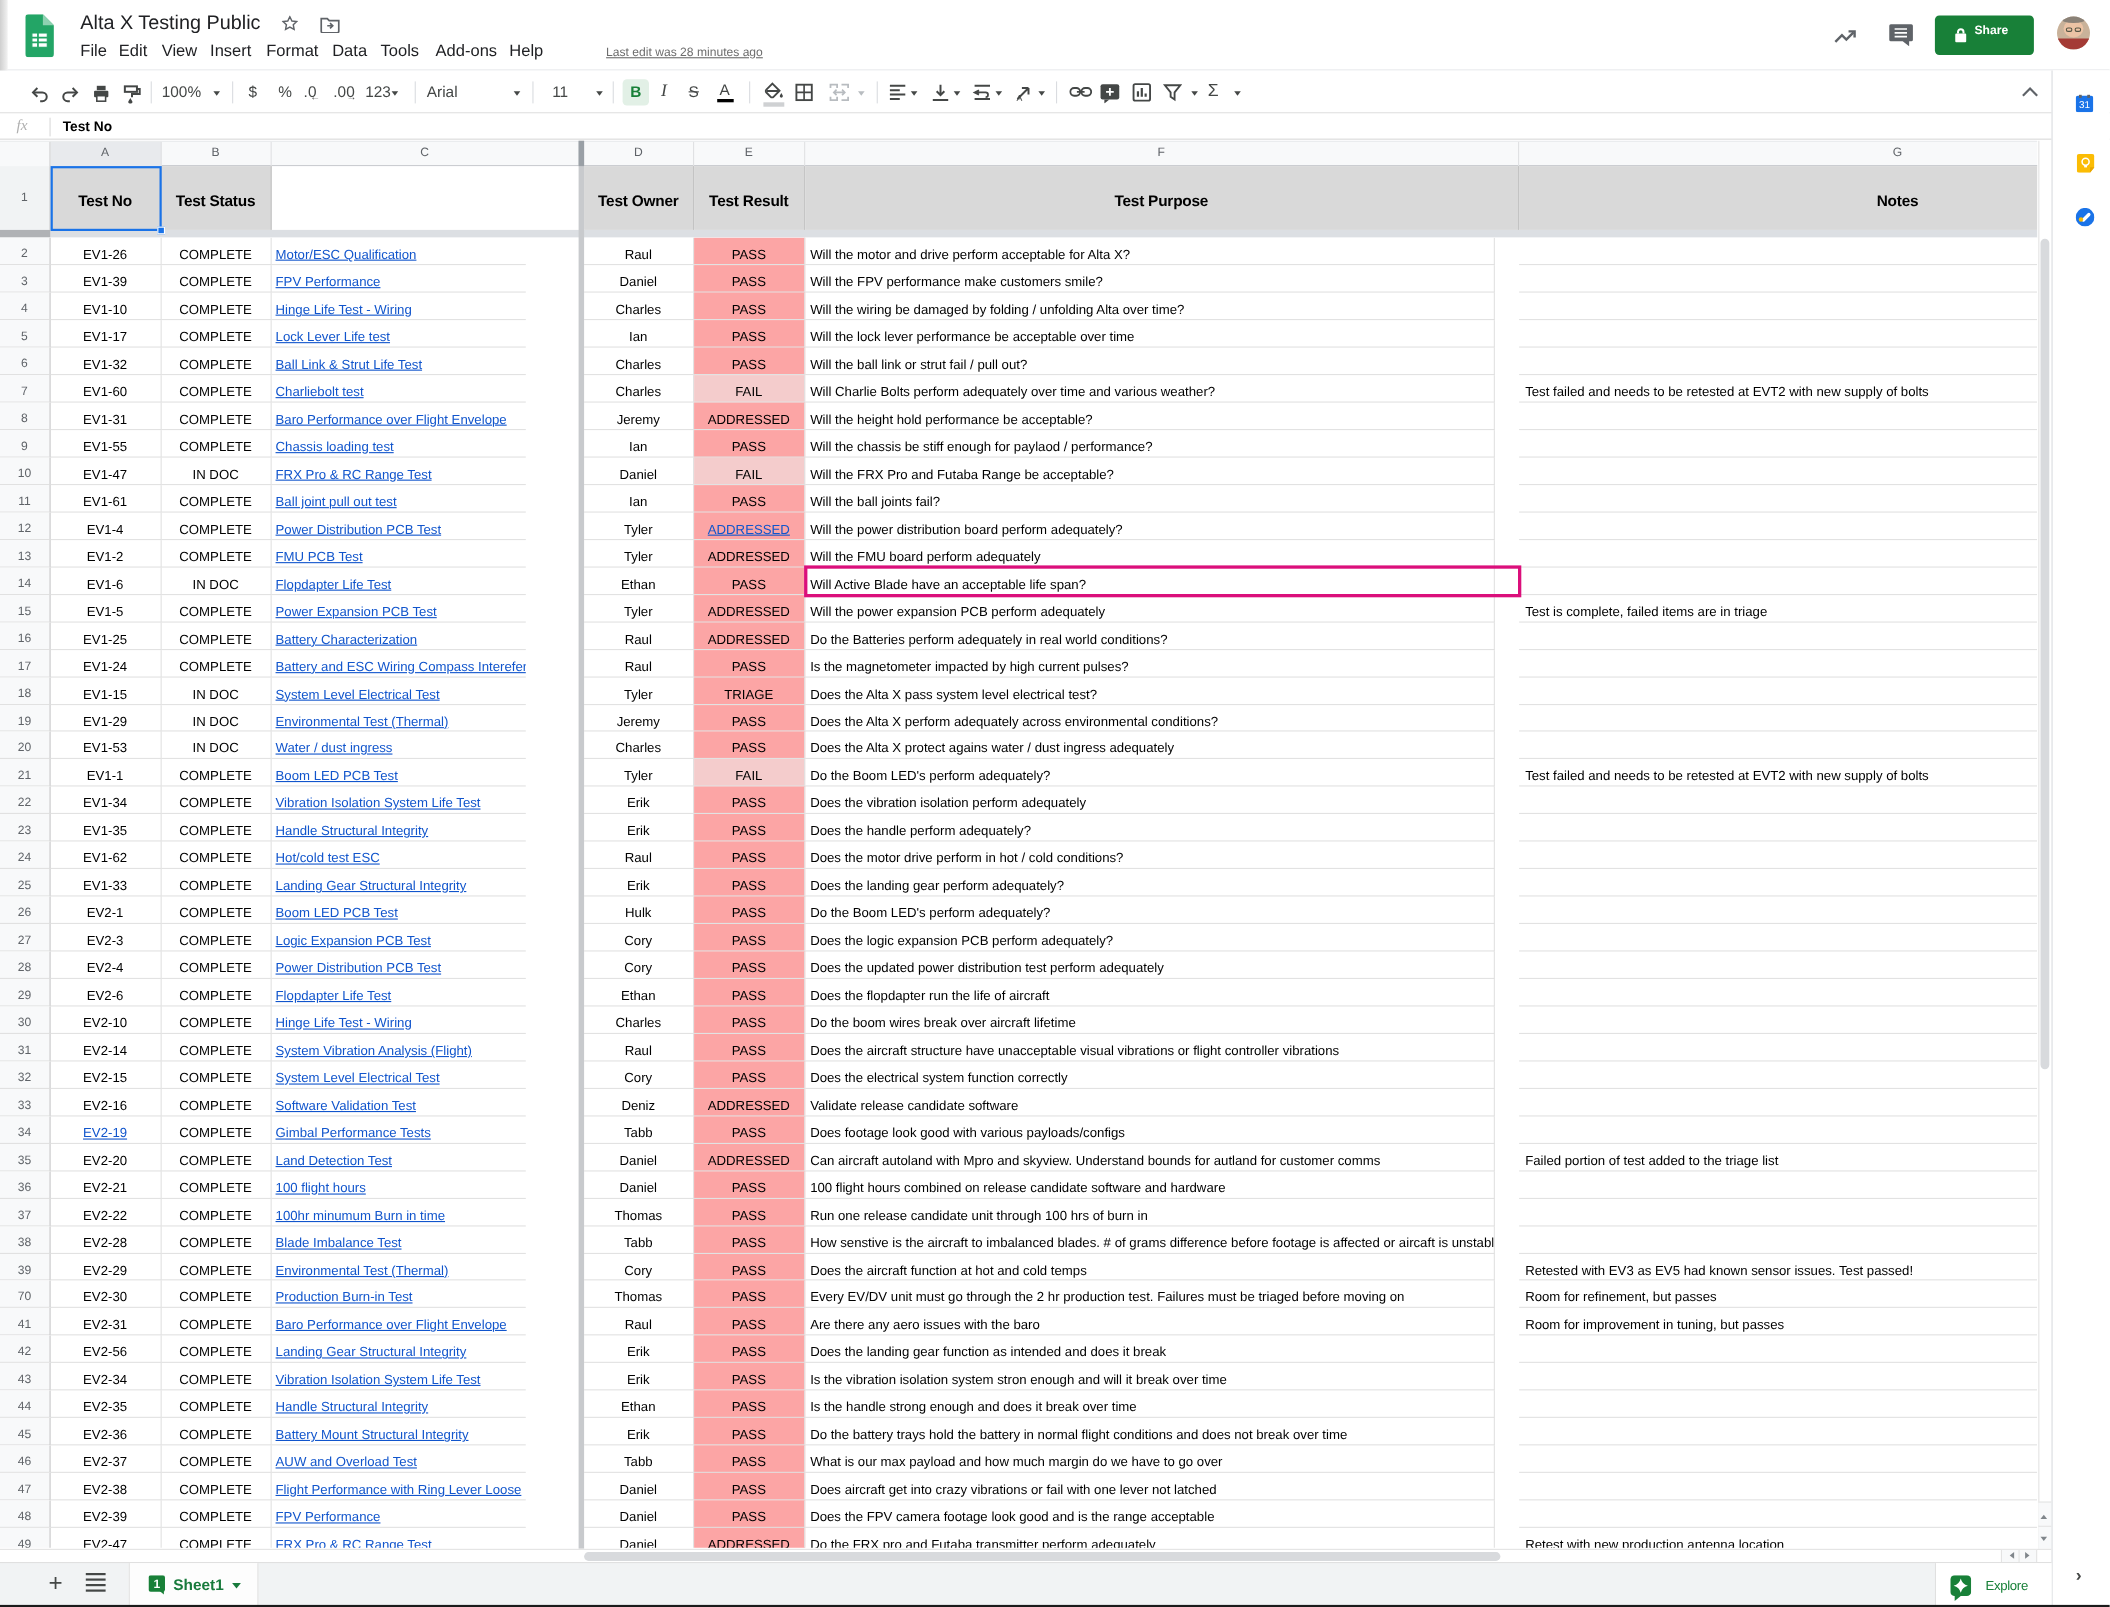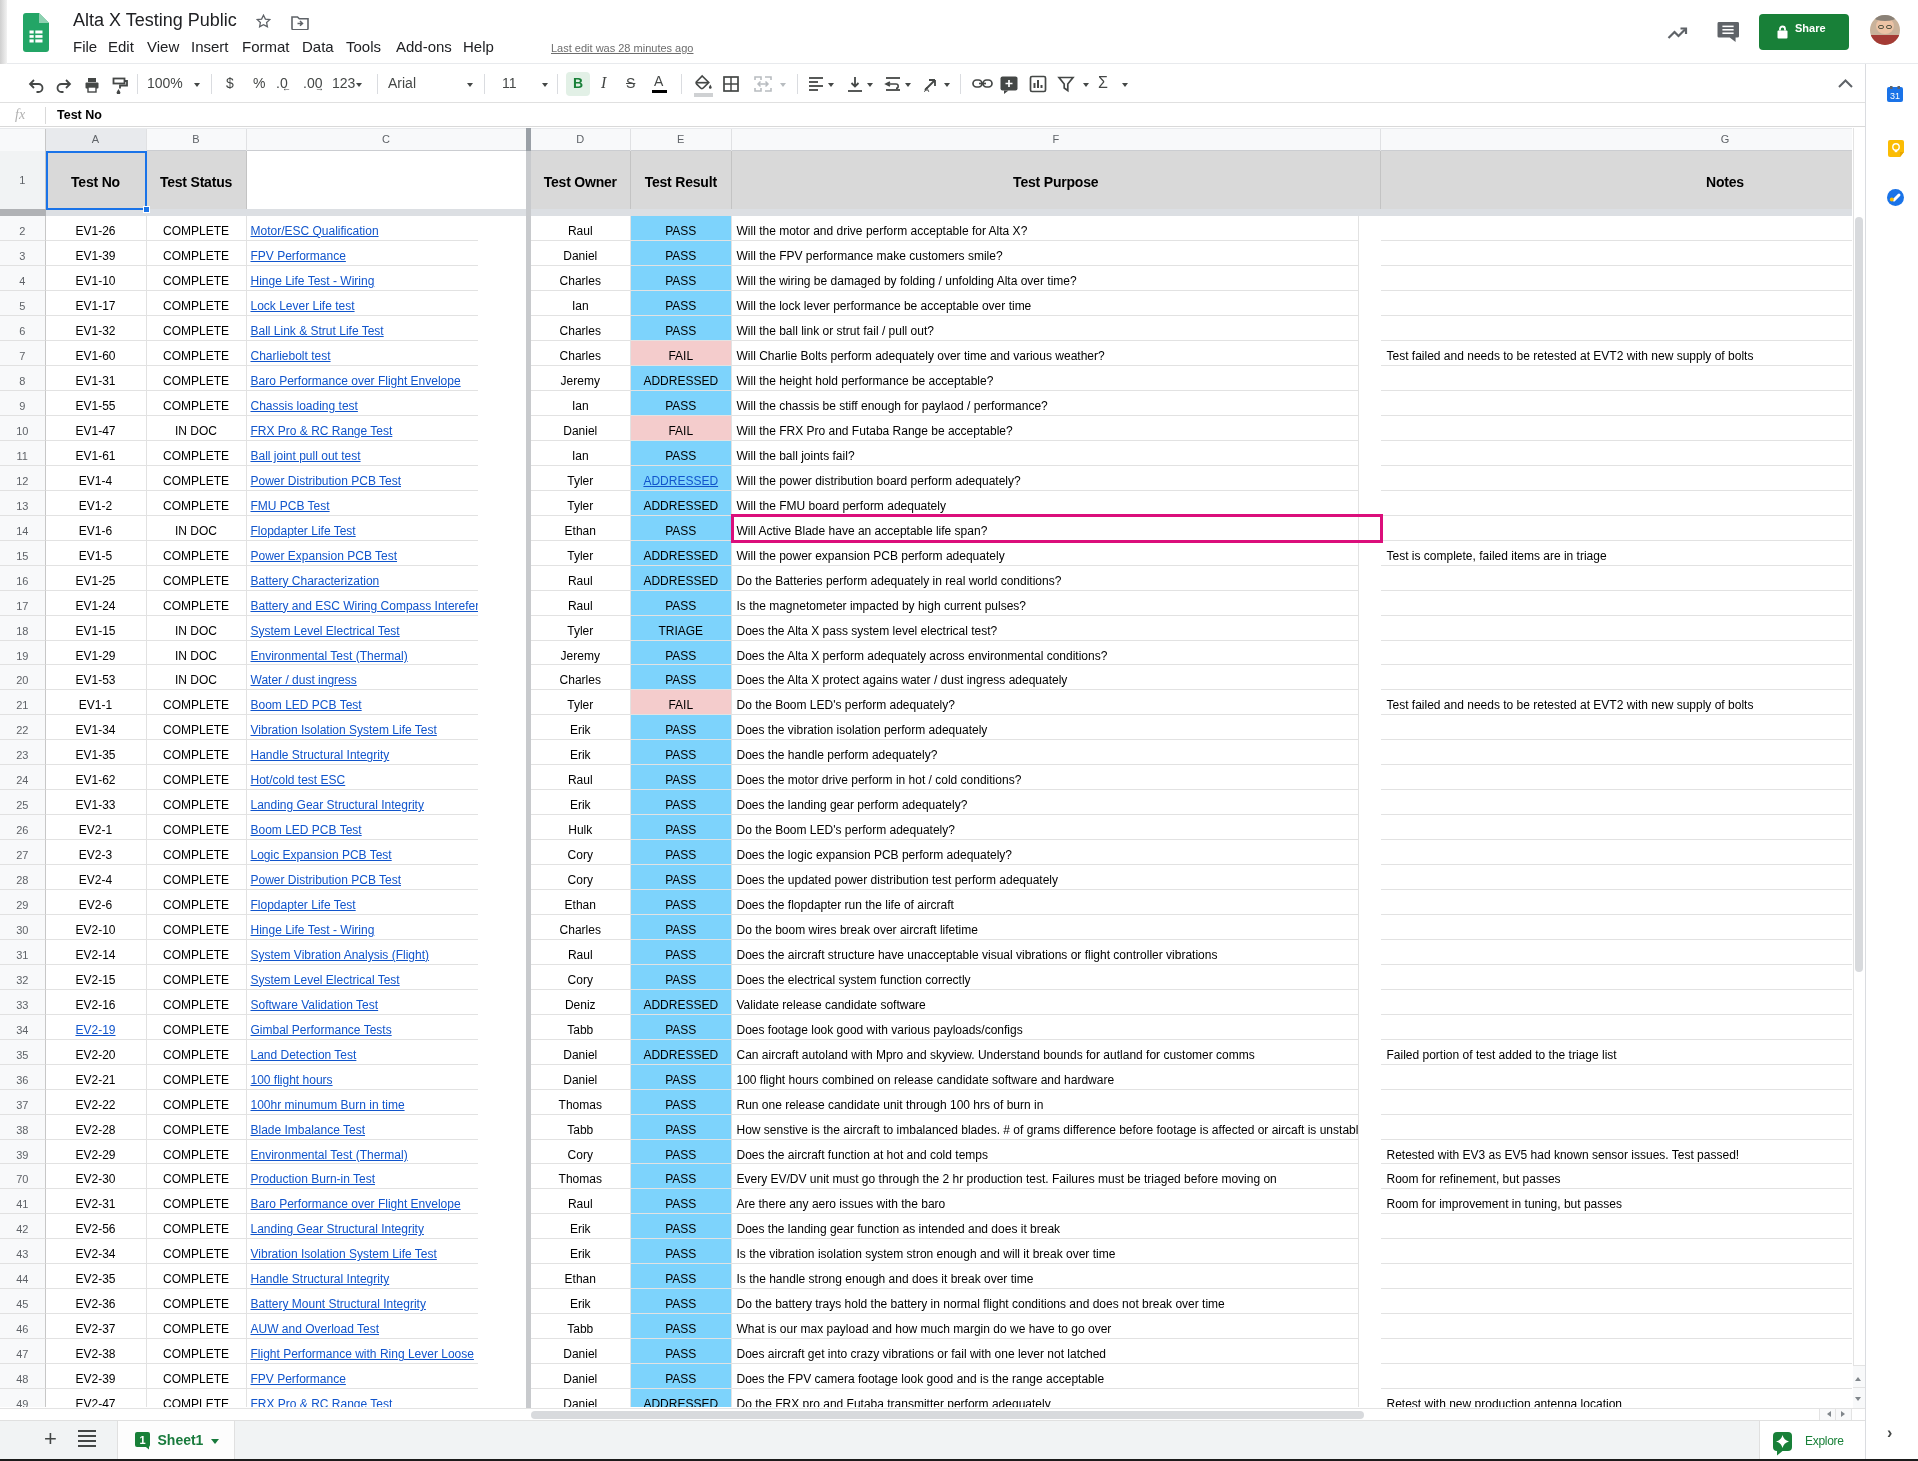--- a/index.html
+++ b/index.html
@@ -41,21 +41,21 @@
  font-size:12px;color:#000;line-height:30.5px;white-space:nowrap;overflow:hidden}
 .rh{left:0;width:45.5px;background:#f8f9fa;border-right:1px solid #c7c7c7;border-bottom:1px solid #e1e1e1;
  font-size:11px;color:#5f6368;text-align:center}
 .ca{left:45.5px;width:101px;text-align:center}
 .cb{left:146.5px;width:100px;text-align:center}
 .cc{left:246.5px;width:231px;padding-left:4px;border-right:none}
 .cd{left:530.5px;width:100.5px;text-align:center}
 .ce{left:631px;width:100.5px;text-align:center}
 .cf{left:731.5px;width:627px;padding-left:5px}
 .cg{left:1381px;width:470.5px;padding-left:5.5px;border-right:none}
-.pass{background:#7dd3fc}
+.pass{background:#fca5a5}
 .fail{background:#f4cccc}
 .lk{color:#1155cc;text-decoration:underline}
 
 #sela{position:absolute;left:45.5px;top:150.5px;width:101.5px;height:59px;border:2px solid #1a73e8;background:transparent;z-index:5}
 #selhandle{position:absolute;left:142.5px;top:205.5px;width:7px;height:7px;background:#1a73e8;border:1px solid #fff;z-index:6}
 #self14{position:absolute;left:731px;top:514px;width:651.5px;height:29px;border:3px solid #db0f7b;z-index:5}
 
 #vsbar{position:absolute;left:1852.5px;top:128px;width:12px;height:1279.5px;background:#fff;border-left:1px solid #e3e3e3}
 #vthumb{position:absolute;left:1854.5px;top:217px;width:8px;height:755px;background:#d8dadd;border-radius:5px}
 #vup{position:absolute;left:1852.5px;top:1364.5px;width:12px;height:22px;border-top:1px solid #e3e3e3;background:#f8f9fa}

